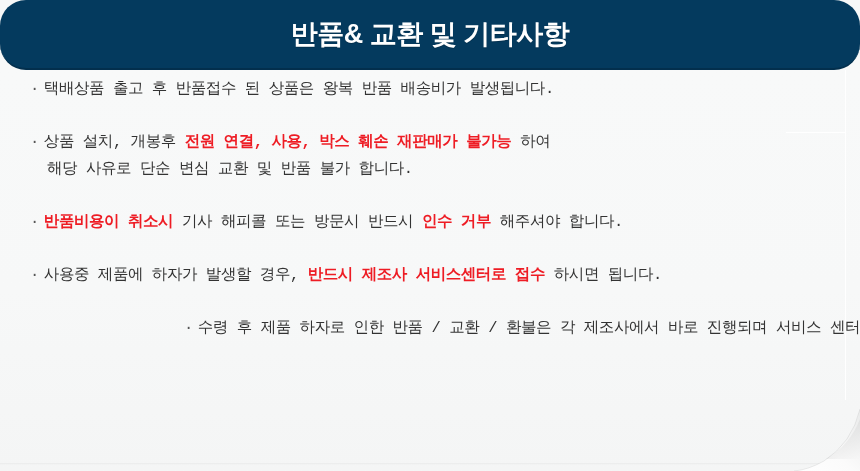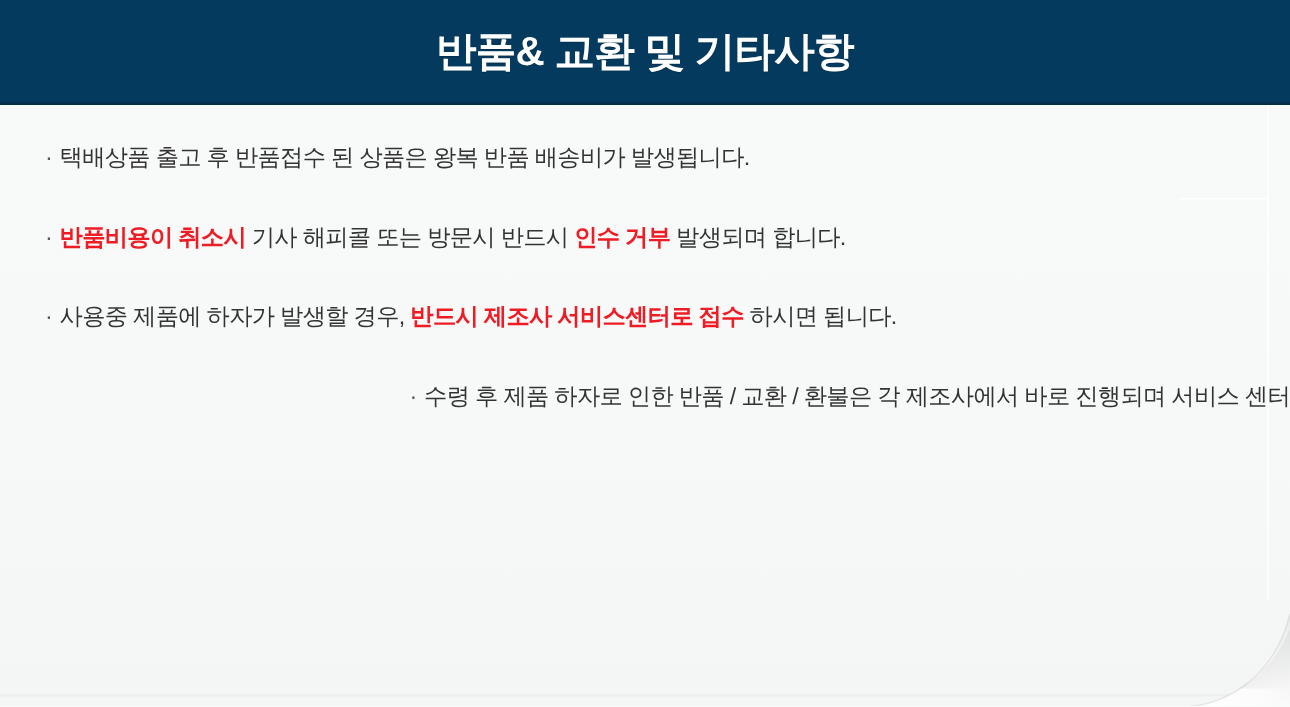--- a/index.html
+++ b/index.html
@@ -29,38 +29,40 @@
   .notice-header {
     position: relative;
     width: 100%;
     height: 70px;
     background: #043a5e;
     border-bottom: 2px solid #032f4d;
     box-sizing: border-box;
     display: flex;
     align-items: center;
     justify-content: center;
+    border-radius: 26px;
   }
   .notice-header .title {
     color: #ffffff;
     font-size: 27px;
     font-weight: bold;
     letter-spacing: -0.5px;
     line-height: 1;
     text-shadow: 0 1px 0 rgba(0,0,0,0.18);
     white-space: nowrap;
   }
 
   
   .notice-body {
     position: relative;
-    padding: 22px 0 0 30px;
+    padding: 6px 0 0 30px;
     background: linear-gradient(180deg,#f8f9f9 0%, #f7f8f8 55%, #f4f5f5 100%);
     height: 401px;
     box-sizing: border-box;
+    font-family: Liberation Mono, monospace;
   }
 
   
   .page-edge-right {
     position: absolute;
     top: 0;
     right: 14px;
     width: 1px;
     height: 330px;
     background: rgba(255,255,255,0.95);
@@ -144,21 +146,25 @@
   <div class="notice-body">
 
     <div class="page-edge-right"></div>
     <div class="page-edge-top"></div>
 
     <ul class="bullet-list">
         <li class="bullet-item">
           <div class="line first"><span class="dot">·</span><span class="seg">택배상품 출고 후 반품접수 된 상품은 왕복 반품 배송비가 발생됩니다.</span></div>
         </li>
         <li class="bullet-item">
-          <div class="line first"><span class="dot">·</span><span class="seg em">반품비용이 취소시</span><span class="seg"> 기사 해피콜 또는 방문시 반드시 </span><span class="seg em">인수 거부</span><span class="seg"> 발생되며 합니다.</span></div>
+          <div class="line first"><span class="dot">·</span><span class="seg">상품 설치, 개봉후 </span><span class="seg em">전원 연결, 사용, 박스 훼손 재판매가 불가능</span><span class="seg"> 하여</span></div>
+          <div class="line cont"><span class="seg">해당 사유로 단순 변심 교환 및 반품 불가 합니다.</span></div>
+        </li>
+        <li class="bullet-item">
+          <div class="line first"><span class="dot">·</span><span class="seg em">반품비용이 취소시</span><span class="seg"> 기사 해피콜 또는 방문시 반드시 </span><span class="seg em">인수 거부</span><span class="seg"> 해주셔야 합니다.</span></div>
         </li>
         <li class="bullet-item">
           <div class="line first"><span class="dot">·</span><span class="seg">사용중 제품에 하자가 발생할 경우, </span><span class="seg em">반드시 제조사 서비스센터로 접수</span><span class="seg"> 하시면 됩니다.</span></div>
         </li>
         <li class="bullet-item">
           <div class="line first"><span class="dot">·</span><span class="seg">수령 후 제품 하자로 인한 반품 / 교환 / 환불은 각 제조사에서 바로 진행되며 서비스 센터</span></div>
         </li>
       </ul>
 
   </div>

